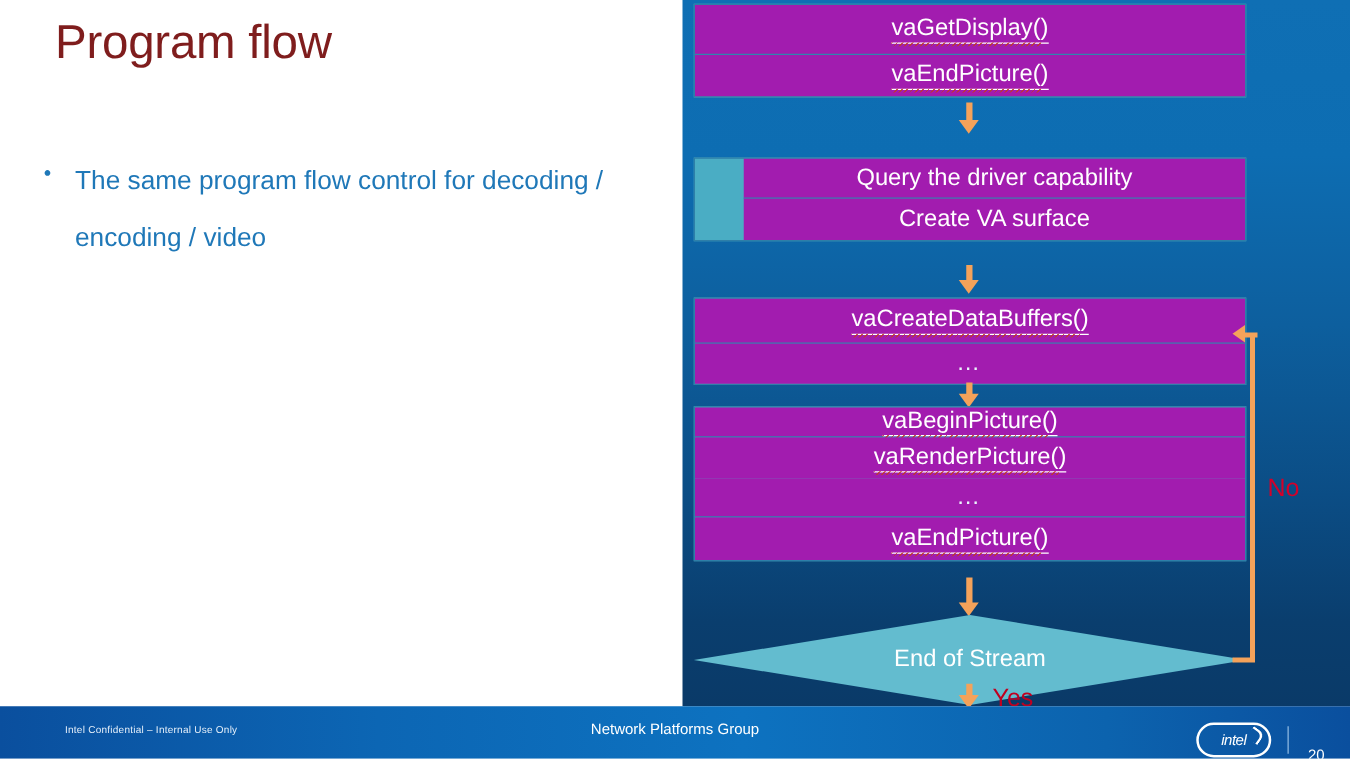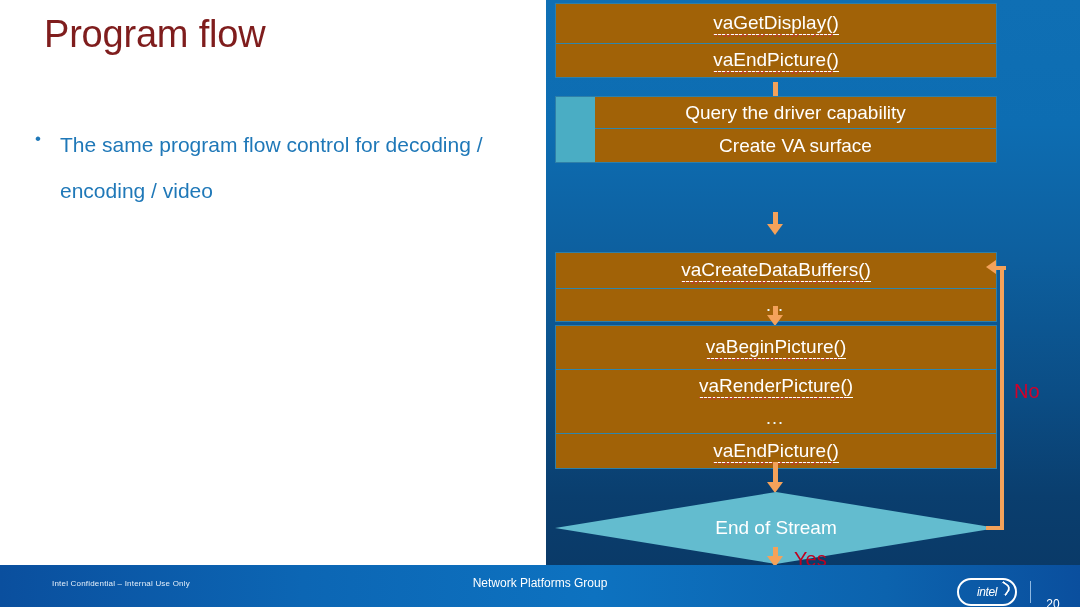--- a/index.html
+++ b/index.html
@@ -31,21 +31,21 @@
     background:linear-gradient(180deg,#0f6fb4 0%,#0d6db2 22%,#0d5f9e 46%,#0b4d85 70%,#0a3e6e 88%,#0a3a68 100%);
     overflow:hidden;
   }
   .grp{position:absolute;left:9px;width:442px;box-sizing:border-box;
        border:1px solid #2e7fa8;background:#4aadc4;}
   .row{
     position:relative;box-sizing:border-box;
     border-bottom:1px solid #2f86ad;
     color:#ffffff;font-size:19px;text-align:center;
     display:flex;align-items:center;justify-content:center;
-    background:#a16207;
+    background:#a21caf;
   }
   .row:last-child{border-bottom:none;}
   .row .u{
     position:relative;display:inline-block;
     border-bottom:1px solid #ffffff;padding-bottom:0px;
   }
   
   .row .u::after{
     content:"";position:absolute;left:0;right:6px;bottom:-3px;height:3px;
     background:
@@ -134,50 +134,50 @@
       <div class="row" style="height:33px;">
         <span class="u">vaEndPicture()</span>
       </div>
     </div>
 
     <div>
       <div class="arr-shaft" style="left:227px;top:82px;height:16px;"></div>
       <div class="arr-head" style="left:221px;top:96px;"></div>
     </div>
 
-    <div class="grp" id="g2" style="top:96px;padding-left:39px;">
+    <div class="grp" id="g2" style="top:126px;padding-left:39px;">
       <div class="row" style="height:32px;">
         <span>Query the driver capability</span>
       </div>
       <div class="row" style="height:33px;">
         <span>Create VA surface</span>
       </div>
     </div>
 
     <div>
       <div class="arr-shaft" style="left:227px;top:212px;height:14px;"></div>
       <div class="arr-head" style="left:221px;top:224px;"></div>
     </div>
 
-    <div class="grp" id="g3" style="top:252px;">
+    <div class="grp" id="g3" style="top:238px;">
       <div class="row" style="height:36px;">
         <span class="u">vaCreateDataBuffers()</span>
       </div>
       <div class="row" style="height:32px;">
         <span class="dots">…</span>
       </div>
     </div>
 
     <div>
       <div class="arr-shaft" style="left:227px;top:306px;height:11px;"></div>
       <div class="arr-head" style="left:221px;top:315px;"></div>
     </div>
 
     <div class="grp" id="g4" style="top:325px;">
-      <div class="row" style="height:44px;">
+      <div class="row" style="height:24px;">
         <span class="u">vaBeginPicture()</span>
       </div>
       <div class="row" style="height:33px;border-bottom:none;">
         <span class="u">vaRenderPicture()</span>
       </div>
       <div class="row" style="height:31px;">
         <span class="dots">…</span>
       </div>
       <div class="row" style="height:34px;">
         <span class="u">vaEndPicture()</span>

